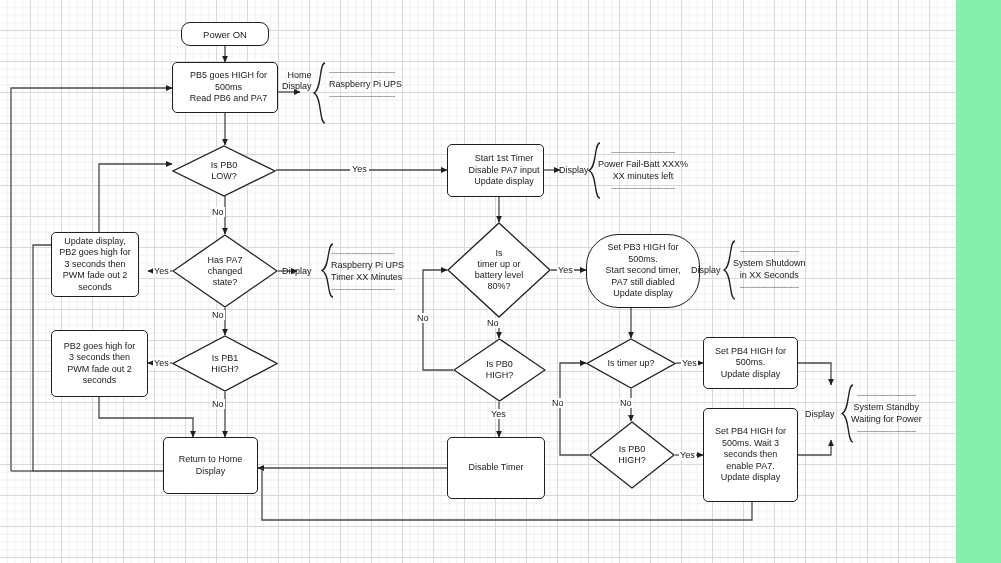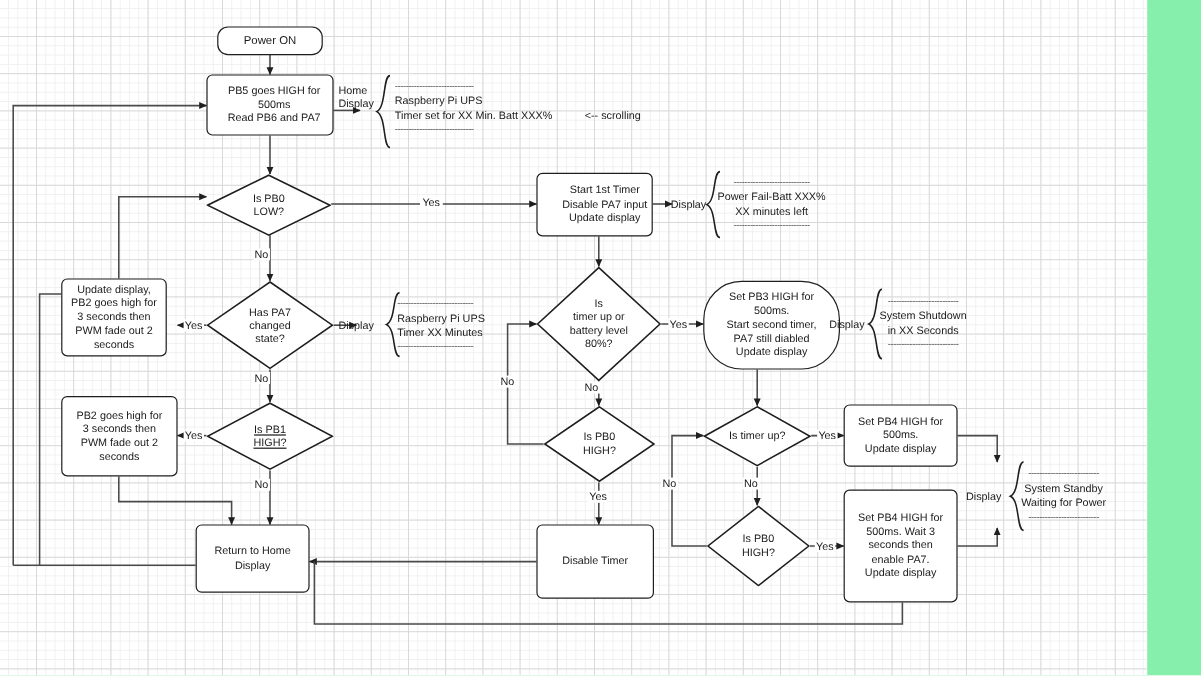--- a/index.html
+++ b/index.html
@@ -87,21 +87,21 @@
     color: #1a1a1a;
     background: transparent;
     white-space: nowrap;
     z-index: 4;
   }
   .disp-label {
     position: absolute;
     font-size: 9px;
     line-height: 10.5px;
     color: #1a1a1a;
-    text-align: left;
+    text-align: right;
     white-space: nowrap;
     z-index: 4;
   }
   .note {
     position: absolute;
     font-size: 9px;
     line-height: 12px;
     color: #1a1a1a;
     white-space: nowrap;
     z-index: 4;
@@ -222,21 +222,21 @@
     <svg class="dec-shape" viewBox="0 0 106 74" preserveAspectRatio="none">
       <polygon points="53,1 105,37 53,73 1,37" fill="#ffffff" stroke="#1f1f1f" stroke-width="1.3"></polygon>
     </svg>
     <div class="dec-txt">
       <div>Has PA7</div>
       <div>changed</div>
       <div>state?</div>
     </div>
   </div>
 
-  <div class="node dec" style="left:172px; top:335px; width:106px; height:57px;text-decoration:underline;">
+  <div class="node dec" style="left:172px; top:335px; width:106px; height:57px;">
     <svg class="dec-shape" viewBox="0 0 106 57" preserveAspectRatio="none">
       <polygon points="53,1 105,28.5 53,56 1,28.5" fill="#ffffff" stroke="#1f1f1f" stroke-width="1.3"></polygon>
     </svg>
     <div class="dec-txt">
       <div>Is PB1</div>
       <div>HIGH?</div>
     </div>
   </div>
 
   <div class="node proc" style="left:51px; top:232px; width:88px; height:65px; flex-direction:column;text-align:right;">
@@ -368,25 +368,20 @@
   <svg class="brace" style="left:722px; top:240px;" width="14" height="60" viewBox="0 0 14 60">
     <path d="M13,1 C7,1 10,26 2,30 C10,34 7,59 13,59" fill="none" stroke="#1f1f1f" stroke-width="1.3"></path>
   </svg>
   <svg class="brace" style="left:840px; top:384px;" width="14" height="59" viewBox="0 0 14 59">
     <path d="M13,1 C7,1 10,26 2,29.5 C10,33 7,58 13,58" fill="none" stroke="#1f1f1f" stroke-width="1.3"></path>
   </svg>
 
   <div class="note" style="left:329px; top:66px;">
     <span class="dash nline">-----------------------------</span>
     <span class="nline">Raspberry Pi UPS</span>
-    <span class="nline">
-      <span>Timer set for XX Min.  Batt XXX%</span>
-      <span style="display:inline-block;width:22px;"></span>
-      <span>&lt;-- scrolling</span>
-    </span>
     <span class="dash nline">-----------------------------</span>
   </div>
 
   <div class="note center" style="left:598px; top:146px;">
     <span class="dash nline">----------------------------</span>
     <span class="nline">Power Fail-Batt XXX%</span>
     <span class="nline">XX minutes left</span>
     <span class="dash nline">----------------------------</span>
   </div>
 

